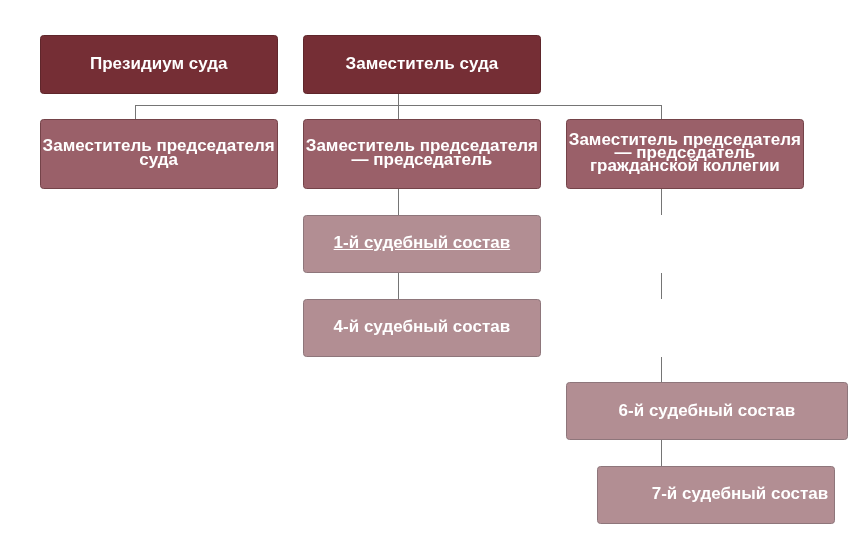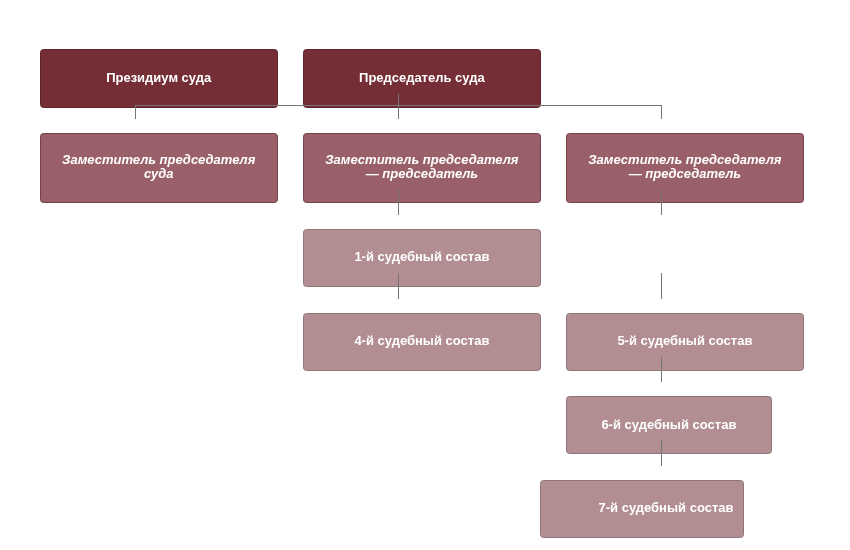--- a/index.html
+++ b/index.html
@@ -1,79 +1,76 @@
 <!DOCTYPE html>
 <html><head>
 <meta charset="utf-8">
 <title>Структура суда</title>
 <style>
   html,body{margin:0;padding:0;}
   body{width:850px;height:550px;background:#ffffff;font-family:"Liberation Sans",sans-serif;overflow:hidden;}
   #chart{position:relative;width:850px;height:550px;background:#ffffff;}
   .node{position:absolute;box-sizing:border-box;display:flex;align-items:center;justify-content:center;
-        text-align:center;color:#ffffff;font-weight:bold;font-size:13px;line-height:13.2px;
-        border-radius:3.5px;letter-spacing:0;margin-top:14px;}
+        text-align:center;color:#ffffff;font-weight:bold;font-size:17px;line-height:13.2px;
+        border-radius:3.5px;letter-spacing:0;}
   .node > .label{position:relative;top:-0.9px;transform:translateZ(0);display:block;}
   .lvl1{background:#752e35;border:1px solid #5f262b;}
-  .lvl2{background:#9a6069;border:1px solid #744349;font-style:italic;}
+  .lvl2{background:#9a6069;border:1px solid #744349;}
   .lvl3{background:#b28e93;border:1px solid #8e767b;}
   .conn{position:absolute;background:#757575;}
   .vline{width:1px;}
   .hline{height:1px;}
 </style>
 </head>
 <body>
 
 <div id="chart">
 
   <div class="node lvl1" style="left:39.7px;top:35px;width:238px;height:59px;">
     <span class="label"><span>Президиум суда</span></span>
   </div>
 
   <div class="node lvl1" style="left:302.9px;top:35px;width:238px;height:59px;">
-    <span class="label"><span>Председатель суда</span></span>
+    <span class="label"><span>Заместитель суда</span></span>
   </div>
 
   <div class="conn vline" style="left:398px;top:93.9px;height:25.6px;"></div>
   <div class="conn hline" style="left:135px;top:105px;width:527px;"></div>
   <div class="conn vline" style="left:135px;top:105px;height:13.5px;"></div>
   <div class="conn vline" style="left:661px;top:105px;height:13.5px;"></div>
 
   <div class="node lvl2" style="left:39.7px;top:118.5px;width:238px;height:70px;">
     <span class="label"><span>Заместитель председателя</span><br><span>суда</span></span>
   </div>
 
   <div class="node lvl2" style="left:302.9px;top:118.5px;width:238px;height:70px;">
     <span class="label"><span>Заместитель председателя</span><br><span>— председатель</span><br></span>
   </div>
 
   <div class="node lvl2" style="left:565.9px;top:118.5px;width:238px;height:70px;">
-    <span class="label"><span>Заместитель председателя</span><br><span>— председатель</span><br></span>
+    <span class="label"><span>Заместитель председателя</span><br><span>— председатель</span><br><span>гражданской коллегии</span></span>
   </div>
 
   <div class="conn vline" style="left:398px;top:188.5px;height:26px;"></div>
-  <div class="node lvl3" style="left:302.9px;top:214.5px;width:238px;height:58px;">
+  <div class="node lvl3" style="left:302.9px;top:214.5px;width:238px;height:58px;text-decoration:underline;">
     <span class="label"><span>1-й судебный состав</span></span>
   </div>
 
   <div class="conn vline" style="left:398px;top:272.5px;height:26px;"></div>
   <div class="node lvl3" style="left:302.9px;top:298.5px;width:238px;height:58px;">
     <span class="label"><span>4-й судебный состав</span></span>
   </div>
 
   <div class="conn vline" style="left:661px;top:188.5px;height:26px;"></div>
 
   <div class="conn vline" style="left:661px;top:272.5px;height:26px;"></div>
-  <div class="node lvl3" style="left:565.9px;top:298.5px;width:238px;height:58px;">
-    <span class="label"><span>5-й судебный состав</span></span>
-  </div>
 
   <div class="conn vline" style="left:661px;top:356.5px;height:25.5px;"></div>
-  <div class="node lvl3" style="left:565.9px;top:382px;width:206px;height:58px;">
+  <div class="node lvl3" style="left:565.9px;top:382px;width:282px;height:58px;">
     <span class="label"><span>6-й судебный состав</span></span>
   </div>
 
   <div class="conn vline" style="left:661px;top:440px;height:25.5px;"></div>
-  <div class="node lvl3" style="left:540px;top:465.5px;width:204px;height:58px;padding-left:48px;">
+  <div class="node lvl3" style="left:597px;top:465.5px;width:238px;height:58px;padding-left:48px;">
     <span class="label"><span>7-й судебный состав</span></span>
   </div>
 
 </div>
 
 </body></html>

